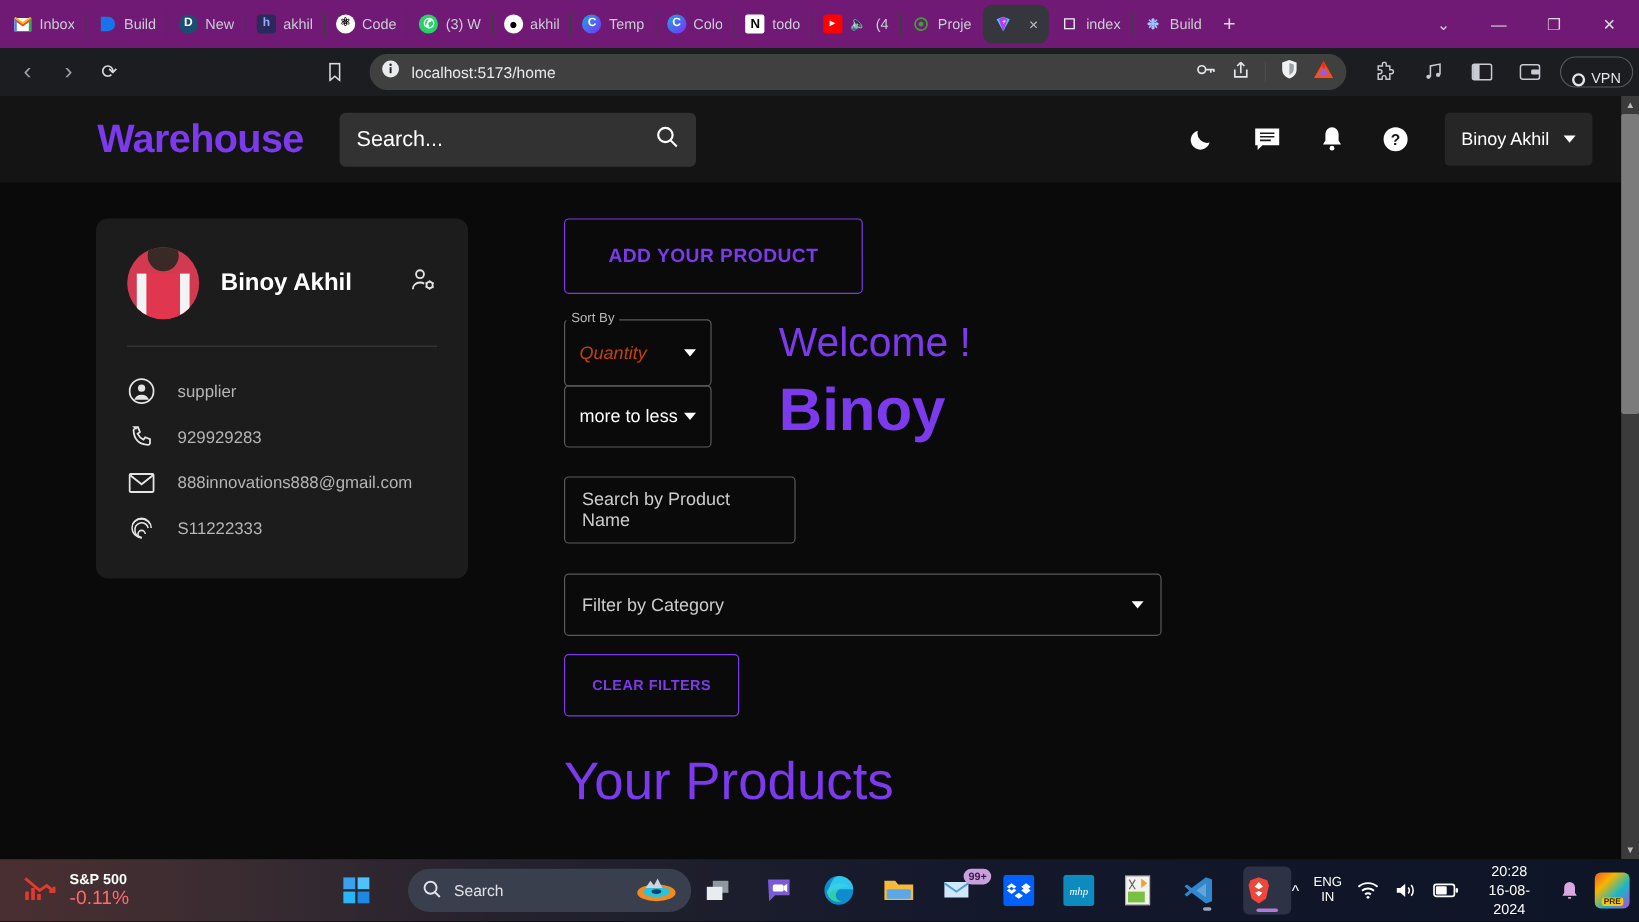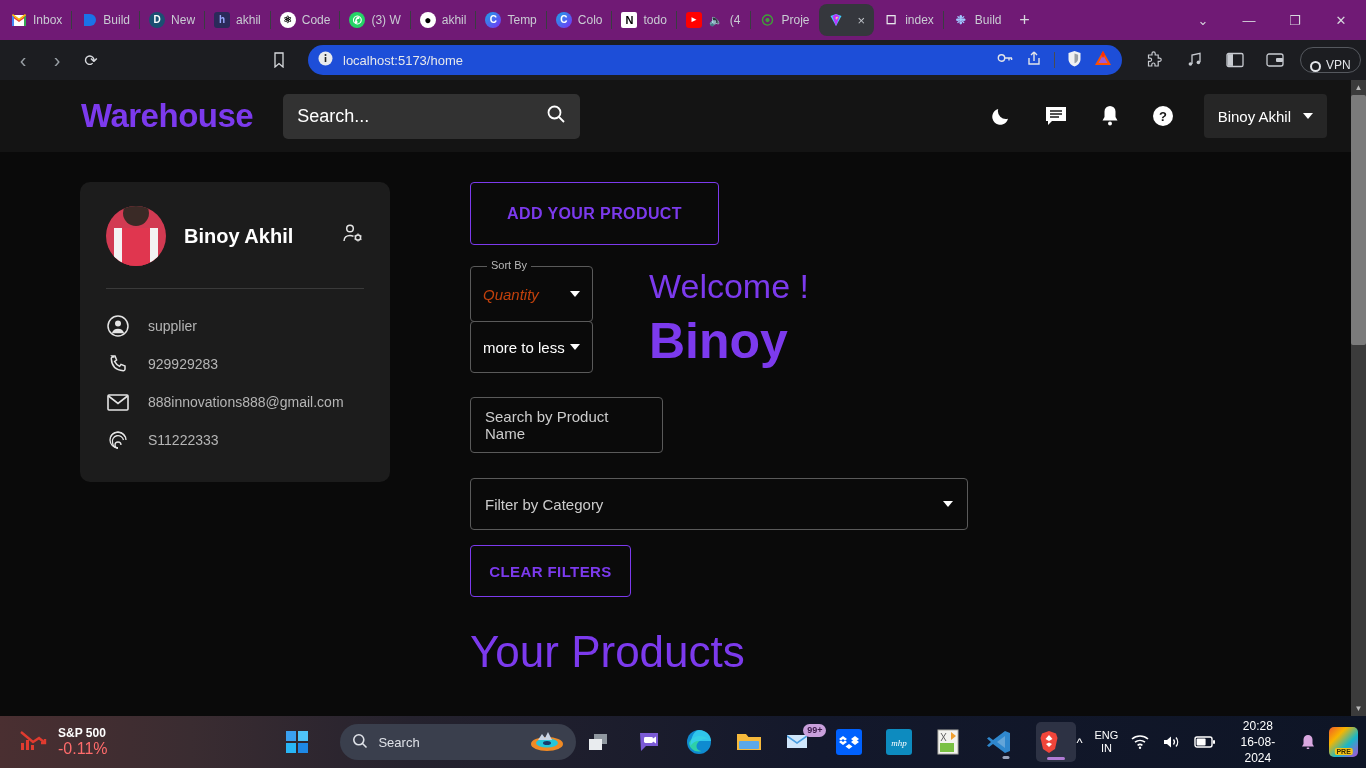--- a/index.html
+++ b/index.html
@@ -49,21 +49,21 @@
   #nav-bar {
     height: 40px; display: flex; align-items: center; gap: 4px;
     padding: 0 8px; background: #1c1d21;
   }
   .nav-icon {
     width: 30px; height: 30px; display: flex; align-items: center;
     justify-content: center; color: #9aa0a6; flex: 0 0 auto;
   }
   .nav-icon.enabled { color: #d8dade; }
   #omnibox {
-    flex: 0 0 auto; width: 814px; height: 30px; background: #1d4ed8;
+    flex: 0 0 auto; width: 814px; height: 30px; background: #404040;
     border-radius: 15px; display: flex; align-items: center;
     padding: 0 10px; gap: 10px; margin-left: 10px;
   }
   #omnibox .url { font-size: 13px; color: #e6e8eb; flex: 1; }
   .omni-right { display: flex; align-items: center; gap: 12px; }
   .toolbar-right { display: flex; align-items: center; gap: 10px; margin-left: 14px; }
   .vpn-pill {
     display: flex; align-items: flex-end; gap: 5px; height: 26px;
     border: 1px solid #55585e; border-radius: 13px; padding: 0 9px;
     color: #e3e5e9; font-size: 12px;
@@ -153,21 +153,21 @@
   }
   #add-product-btn { width: 249px; height: 63px; }
 
   .row-welcome { display: flex; align-items: flex-start; }
   .sort-group { margin-top: 21px; }
   .fieldset {
     position: relative; width: 123px; height: 56px; border: 1px solid #5a5a5a;
     border-radius: 4px; display: flex; align-items: center; padding: 0 12px;
   }
   .fieldset .legend {
-    position: absolute; top: -8px; left: 16px; background: #0a0a0a;
+    position: absolute; top: -8px; left: 1px; background: #0a0a0a;
     padding: 0 4px; font-size: 11px; color: #b9b9b9;
   }
   .fieldset .val { font-size: 15px; color: #c2410c; flex: 1; font-style: italic; }
   .tri-down {
     width: 0; height: 0; border-left: 5px solid transparent;
     border-right: 5px solid transparent; border-top: 6px solid #fff;
   }
   .select-box {
     width: 123px; height: 52px; border: 1px solid #5a5a5a; border-radius: 4px;
     display: flex; align-items: center; padding: 0 12px; margin-top: -1px;
@@ -178,21 +178,21 @@
   #welcome-line { font-size: 34px; color: #7c3aed; }
   #welcome-name { font-size: 50px; font-weight: bold; color: #7c3aed; margin-top: 6px; }
 
   .field-outline {
     border: 1px solid #5a5a5a; border-radius: 4px; display: flex;
     align-items: center; padding: 0 14px; color: #ccc; font-size: 15px;
   }
   #product-search { width: 193px; height: 56px; margin-top: 24px; }
   #category-filter { width: 498px; height: 52px; margin-top: 25px; }
   #category-filter .ph { flex: 1; }
-  #clear-filters-btn { width: 161px; height: 52px; margin-top: 15px; font-size: 15px; }
+  #clear-filters-btn { width: 146px; height: 52px; margin-top: 15px; font-size: 12px; }
   #products-title {
     margin-top: 30px; font-size: 44px; color: #7c3aed; font-weight: normal;
   }
 
   
   #page-scrollbar {
     position: absolute; top: 0; right: 0; width: 15px; height: 636px;
     background: #3b3b3b;
   }
   #page-scrollbar .arrow-up, #page-scrollbar .arrow-dn {

